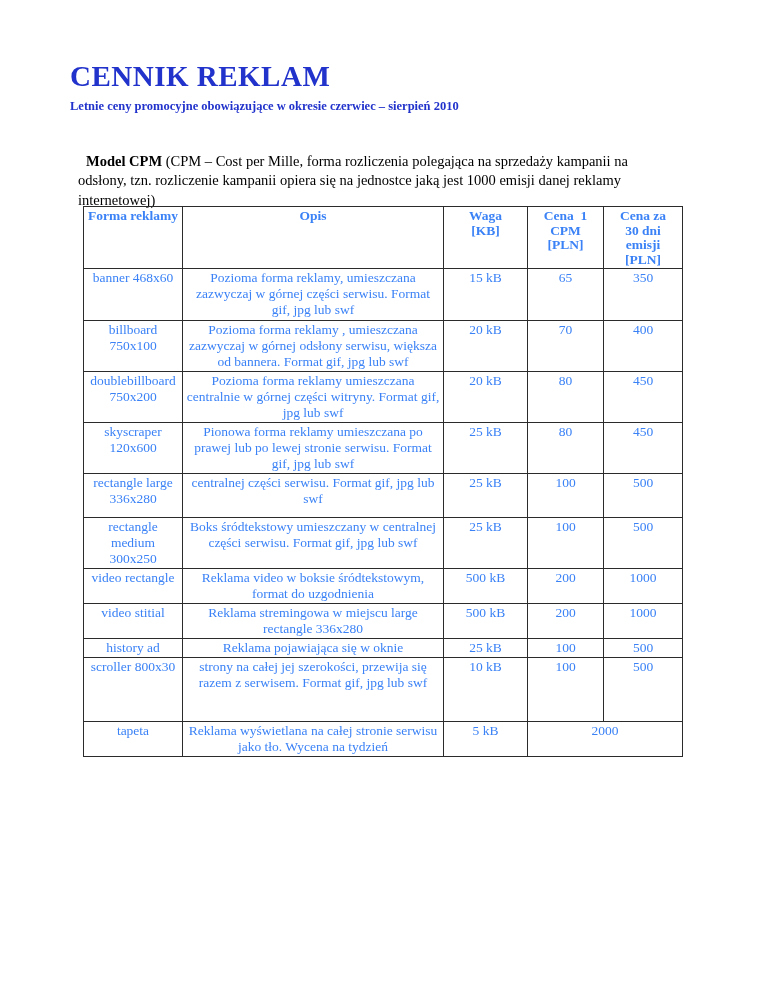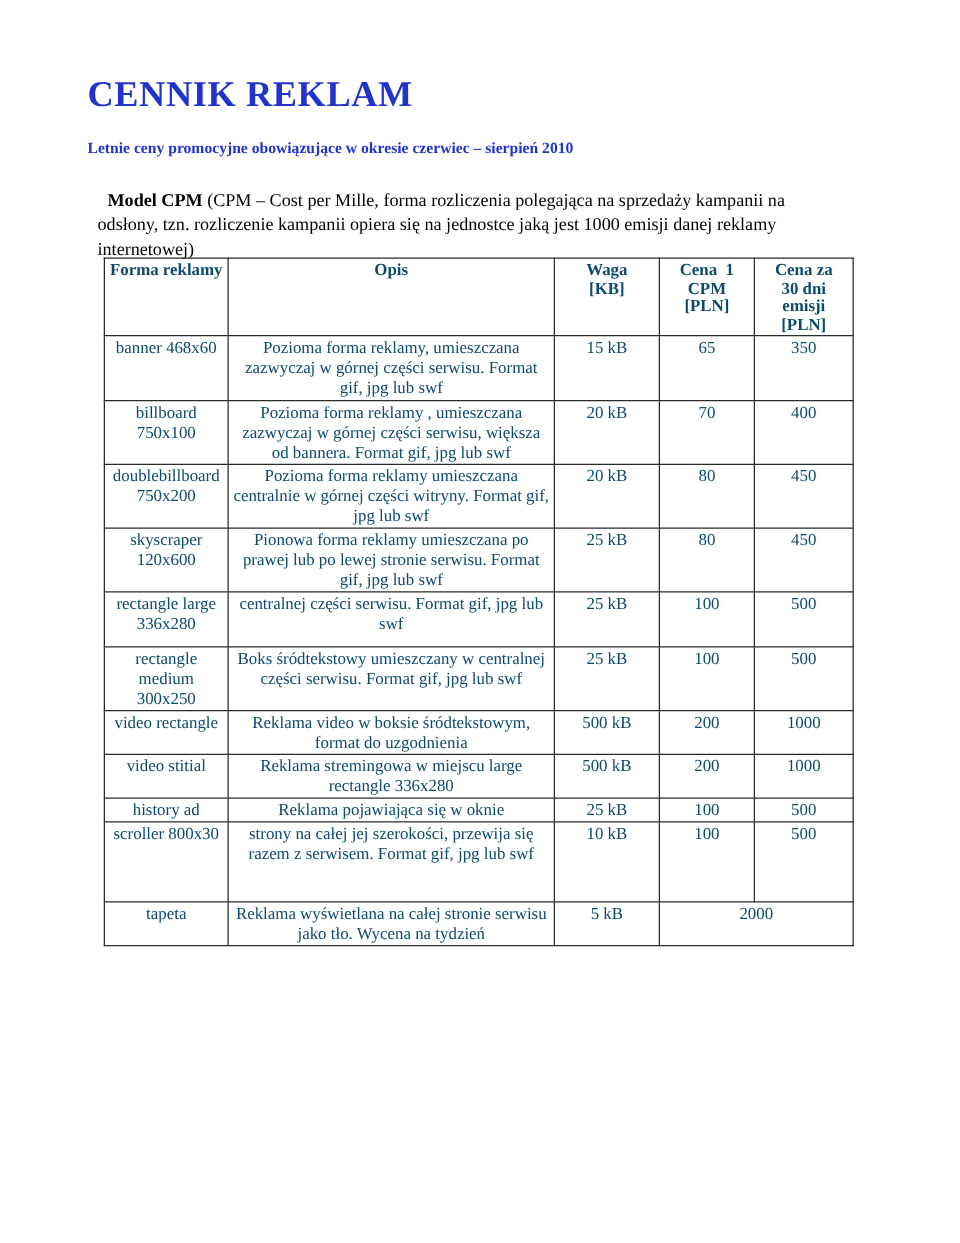--- a/index.html
+++ b/index.html
@@ -8,32 +8,32 @@
     font-family:"Liberation Serif","DejaVu Serif",serif;
     color:#111111;position:relative;overflow:hidden;
   }
   .page{position:absolute;left:0;top:0;width:768px;height:994px;background:#fff;padding-left:24px;}
   .doc-title{
     position:absolute;left:70px;top:60px;
     font-size:29px;font-weight:bold;color:#2233cc;letter-spacing:0.5px;
   }
   .doc-subtitle{
     position:absolute;left:70px;top:99px;
-    font-size:12.5px;font-weight:bold;color:#2233cc;margin-top:12px;
+    font-size:12.5px;font-weight:bold;color:#2233cc;
   }
   .intro{
     position:absolute;left:78px;top:137px;width:563px;
     font-size:14.5px;line-height:19.5px;color:#000000;
     text-indent:8px;
   }
   .intro b{font-weight:bold;}
   table.price{
     position:absolute;left:83px;top:206px;
     border-collapse:collapse;table-layout:fixed;width:599px;
-    font-size:13.5px;line-height:16px;color:#0c4a6e;
+    font-size:13.5px;line-height:16px;color:#3b82f6;
   }
   table.price th, table.price td{
     border:1px solid #2b2b2b;
     vertical-align:top;text-align:center;
     padding:1px 3px;overflow:hidden;
   }
   table.price th{
     font-weight:bold;line-height:14.5px;white-space:pre-line;padding-top:2px;
   }
   td.left{text-align:left;padding-left:8px;}
@@ -79,21 +79,21 @@
     <tbody>
       <tr class="h-banner">
         <td>banner 468x60</td>
         <td>Pozioma forma reklamy, umieszczana zazwyczaj w górnej części serwisu. Format gif, jpg lub swf</td>
         <td>15 kB</td>
         <td>65</td>
         <td>350</td>
       </tr>
       <tr>
         <td>billboard 750x100</td>
-        <td>Pozioma forma reklamy , umieszczana zazwyczaj w górnej części serwisu, większa od bannera. Format gif, jpg lub swf</td>
+        <td>Pozioma forma reklamy , umieszczana zazwyczaj w górnej odsłony serwisu, większa od bannera. Format gif, jpg lub swf</td>
         <td>20 kB</td>
         <td>70</td>
         <td>400</td>
       </tr>
       <tr>
         <td>doublebillboard 750x200</td>
         <td>Pozioma forma reklamy umieszczana centralnie w górnej części witryny. Format gif, jpg lub swf</td>
         <td>20 kB</td>
         <td>80</td>
         <td>450</td>

